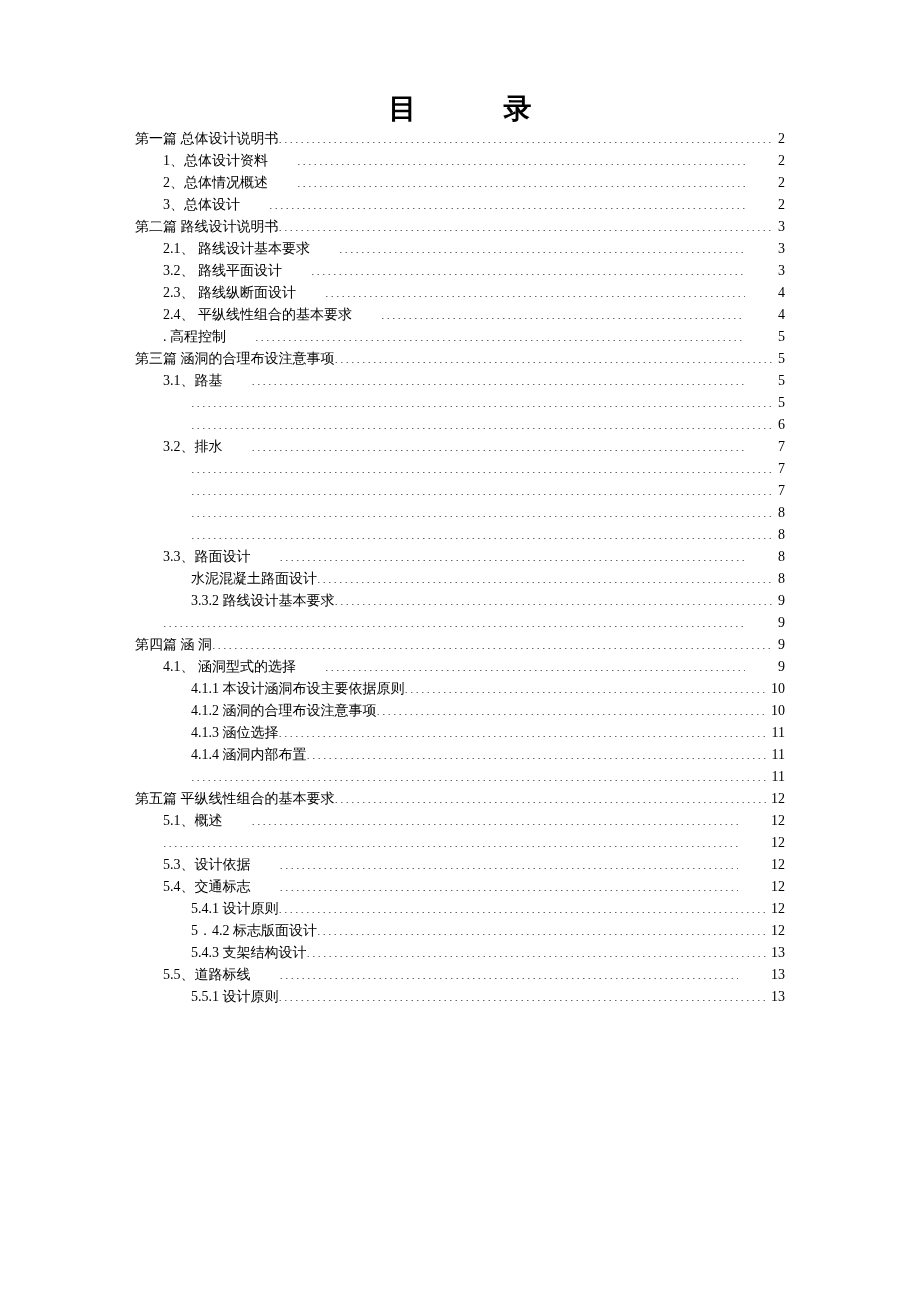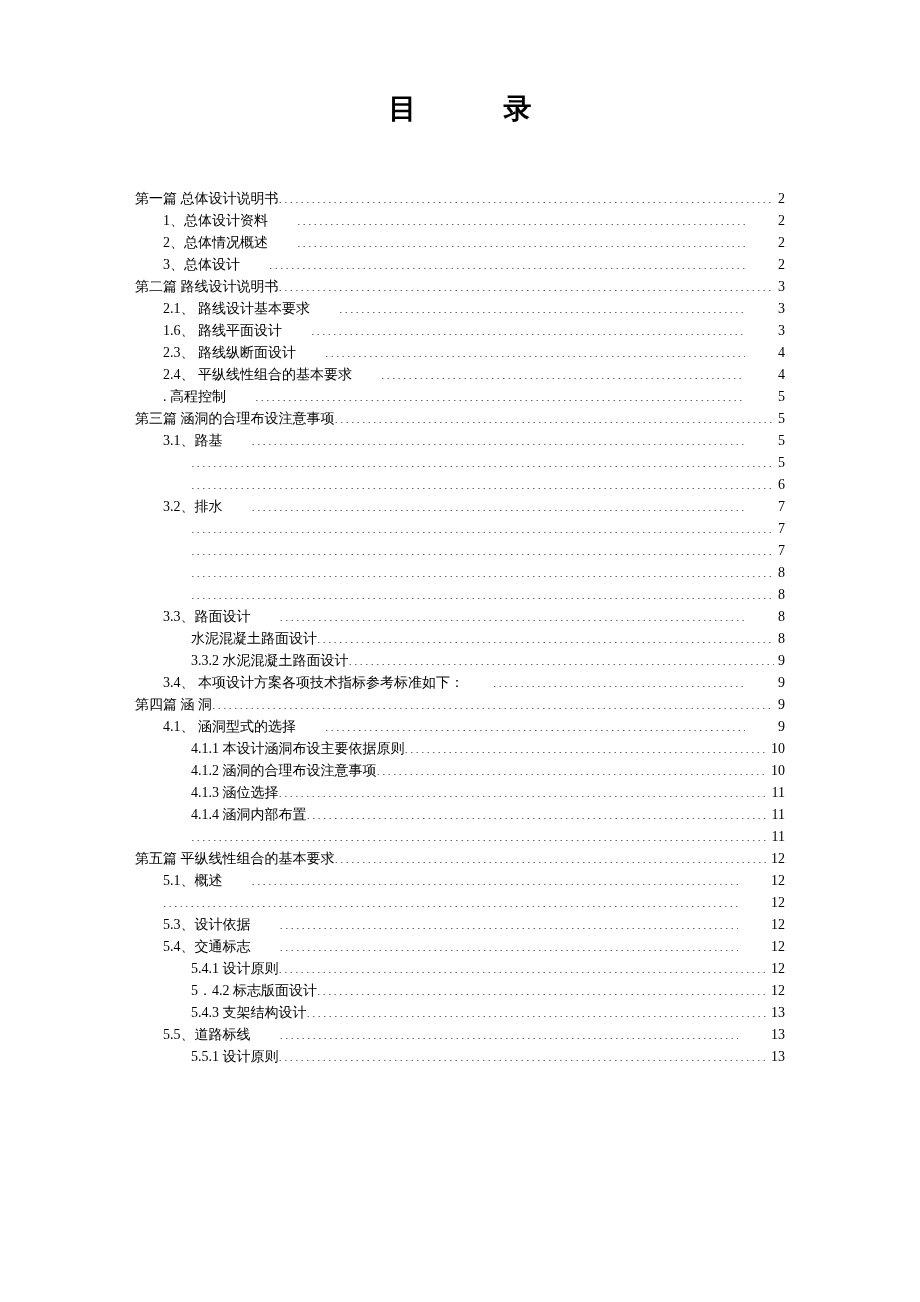--- a/index.html
+++ b/index.html
@@ -10,21 +10,20 @@
       font-family: "SimSun", "宋体", serif;
       color: #000;
       padding: 90px 135px 60px 135px;
     }
     .title {
       text-align: center;
       font-size: 28px;
       font-weight: bold;
       letter-spacing: 40px;
       padding-left: 40px;
-      margin-bottom: 60px;
     }
     .toc {
       font-size: 14px;
       line-height: 22px;
     }
     .toc-row {
       display: flex;
       align-items: baseline;
       white-space: nowrap;
       overflow: hidden;
@@ -83,21 +82,21 @@
       <span class="toc-label">第二篇  路线设计说明书</span>
       <span class="toc-leader"></span>
       <span class="toc-page">3</span>
     </div>
     <div class="toc-row lv1">
       <span class="toc-label">2.1、 路线设计基本要求</span>
       <span class="toc-leader"></span>
       <span class="toc-page">3</span>
     </div>
     <div class="toc-row lv1">
-      <span class="toc-label">1.6、 路线平面设计</span>
+      <span class="toc-label">3.2、 路线平面设计</span>
       <span class="toc-leader"></span>
       <span class="toc-page">3</span>
     </div>
     <div class="toc-row lv1">
       <span class="toc-label">2.3、 路线纵断面设计</span>
       <span class="toc-leader"></span>
       <span class="toc-page">4</span>
     </div>
     <div class="toc-row lv1">
       <span class="toc-label">2.4、 平纵线性组合的基本要求</span>
@@ -158,26 +157,25 @@
       <span class="toc-label">3.3、路面设计</span>
       <span class="toc-leader"></span>
       <span class="toc-page">8</span>
     </div>
     <div class="toc-row lv2">
       <span class="toc-label">水泥混凝土路面设计</span>
       <span class="toc-leader"></span>
       <span class="toc-page">8</span>
     </div>
     <div class="toc-row lv2">
-      <span class="toc-label">3.3.2 水泥混凝土路面设计</span>
-      <span class="toc-leader"></span>
-      <span class="toc-page">9</span>
-    </div>
-    <div class="toc-row lv1">
-      <span class="toc-label">3.4、 本项设计方案各项技术指标参考标准如下：</span>
+      <span class="toc-label">3.3.2 路线设计基本要求</span>
+      <span class="toc-leader"></span>
+      <span class="toc-page">9</span>
+    </div>
+    <div class="toc-row lv1">
       <span class="toc-leader"></span>
       <span class="toc-page">9</span>
     </div>
     <div class="toc-row lv0">
       <span class="toc-label">第四篇  涵 洞</span>
       <span class="toc-leader"></span>
       <span class="toc-page">9</span>
     </div>
     <div class="toc-row lv1">
       <span class="toc-label">4.1、 涵洞型式的选择</span>

